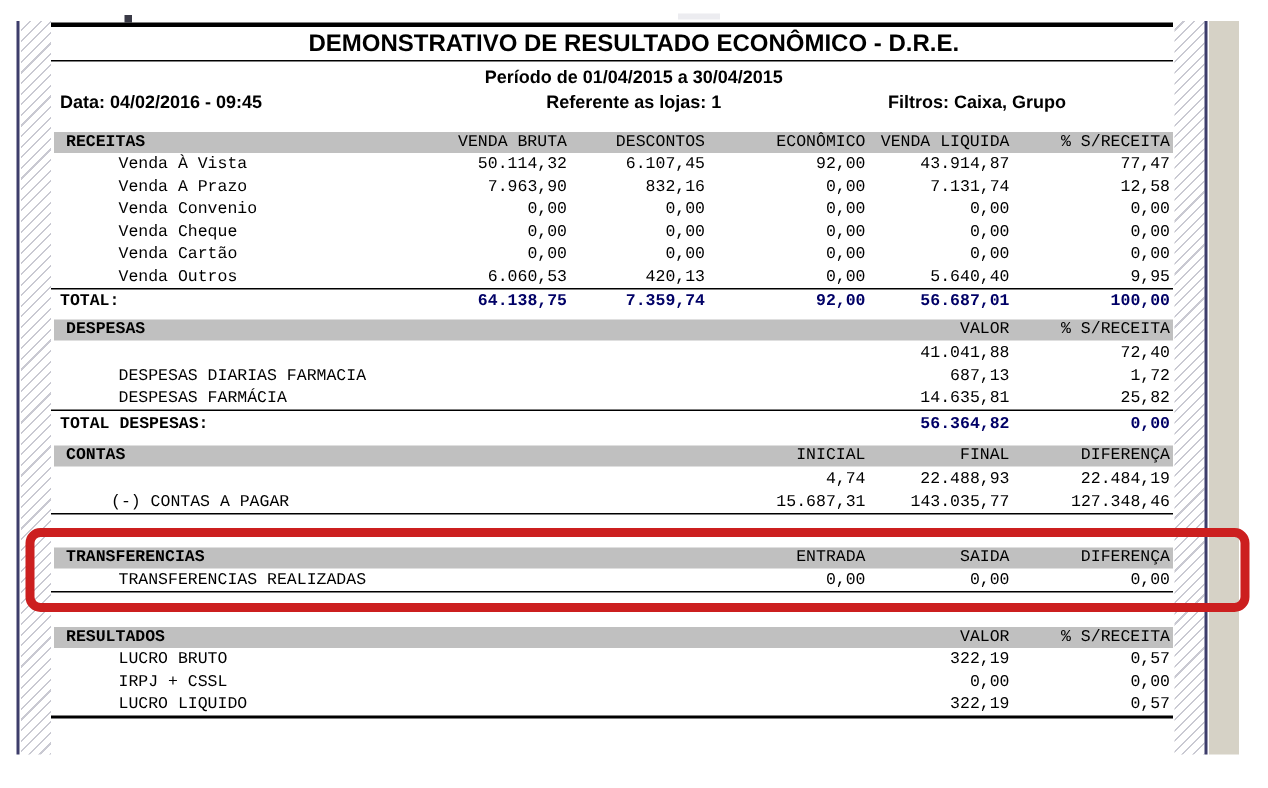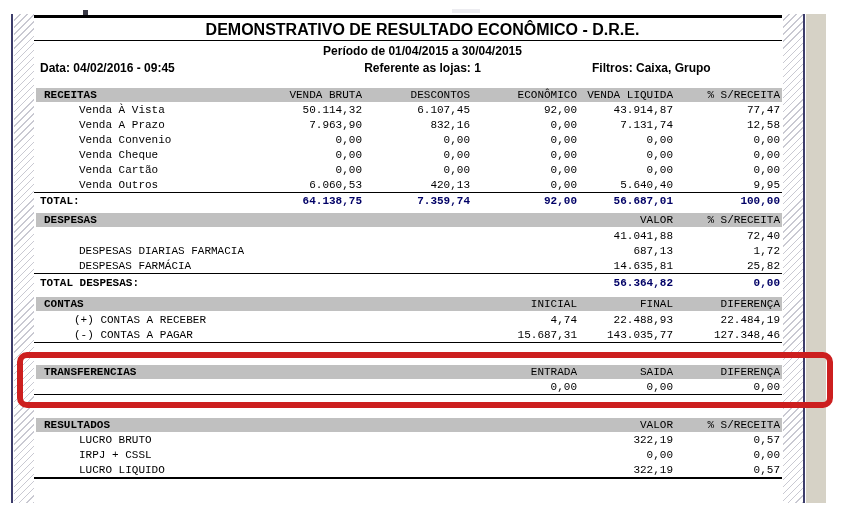--- a/index.html
+++ b/index.html
@@ -36,21 +36,21 @@
   .filters { position: absolute; left: 592px; top: 61px; font-weight: bold; font-size: 12px; }
 
   
   .mono { font-family: "Liberation Mono", "DejaVu Sans Mono", monospace; font-size: 11px; }
   .bar { position: absolute; left: 36px; width: 746px; height: 14px; line-height: 14px; background: #c0c0c0; }
   .row { position: absolute; left: 34px; width: 748px; height: 14px; line-height: 14px; }
   .sec { position: absolute; left: 8px; font-weight: bold; white-space: nowrap; }
   .lab { position: absolute; left: 45px; white-space: nowrap; }
   .lab-total { position: absolute; left: 6px; font-weight: bold; white-space: nowrap; }
   .cell { position: absolute; text-align: right; white-space: nowrap; }
-  .c1 { right: 420px; margin-left: 27px; } .c2 { right: 312px; } .c3 { right: 205px; } .c4 { right: 109px; margin-left: 44px; } .c5 { right: 2px; }
+  .c1 { right: 404px; margin-left: 27px; } .c2 { right: 312px; } .c3 { right: 205px; } .c4 { right: 109px; margin-left: 44px; } .c5 { right: 2px; }
   .tot .cell { font-weight: bold; color: #000066; }
   .hr  { position: absolute; left: 34px; width: 748px; height: 1px; background: #000; }
   .hr-thick { height: 2px; }
 
   
   .redbox {
     position: absolute; left: 17px; top: 352px; width: 816px; height: 56px;
     border: 6px solid #cc1f1f; border-radius: 10px; background: transparent; z-index: 10;
   }
 </style>
@@ -165,40 +165,40 @@
   <span class="cell c5">0,00</span>
 </div>
 
 <div class="bar mono" style="top:297px">
   <span class="sec">CONTAS</span>
   <span class="cell c3">INICIAL</span>
   <span class="cell c4">FINAL</span>
   <span class="cell c5">DIFERENÇA</span>
 </div>
 <div class="row mono" style="top:313px">
-  <span class="lab" style="left:40px">(+) CONTAS A RECEBER</span>
   <span class="cell c3">4,74</span>
   <span class="cell c4">22.488,93</span>
   <span class="cell c5">22.484,19</span>
 </div>
 <div class="row mono" style="top:328px">
   <span class="lab" style="left:40px">(-) CONTAS A PAGAR</span>
   <span class="cell c3">15.687,31</span>
   <span class="cell c4">143.035,77</span>
   <span class="cell c5">127.348,46</span>
 </div>
 <div class="hr" style="top:342px"></div>
 
 <div class="bar mono" style="top:365px">
   <span class="sec">TRANSFERENCIAS</span>
   <span class="cell c3">ENTRADA</span>
   <span class="cell c4">SAIDA</span>
   <span class="cell c5">DIFERENÇA</span>
 </div>
 <div class="row mono" style="top:380px">
+  <span class="lab">TRANSFERENCIAS REALIZADAS</span>
   <span class="cell c3">0,00</span>
   <span class="cell c4">0,00</span>
   <span class="cell c5">0,00</span>
 </div>
 <div class="hr" style="top:394px"></div>
 
 <div class="bar mono" style="top:418px">
   <span class="sec">RESULTADOS</span>
   <span class="cell c4">VALOR</span>
   <span class="cell c5">% S/RECEITA</span>

